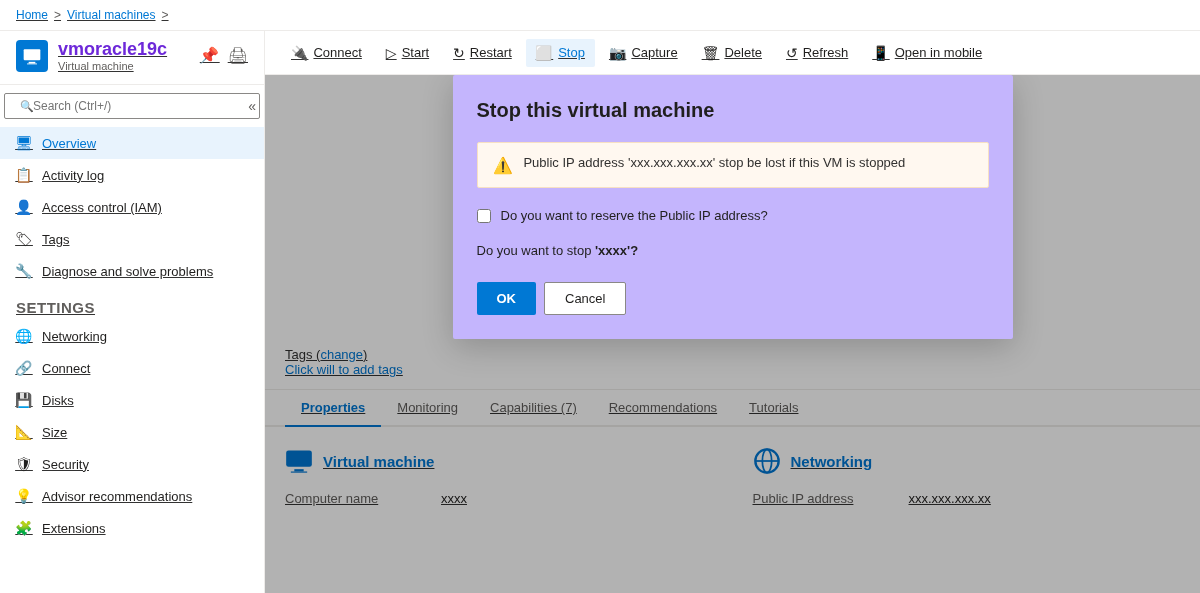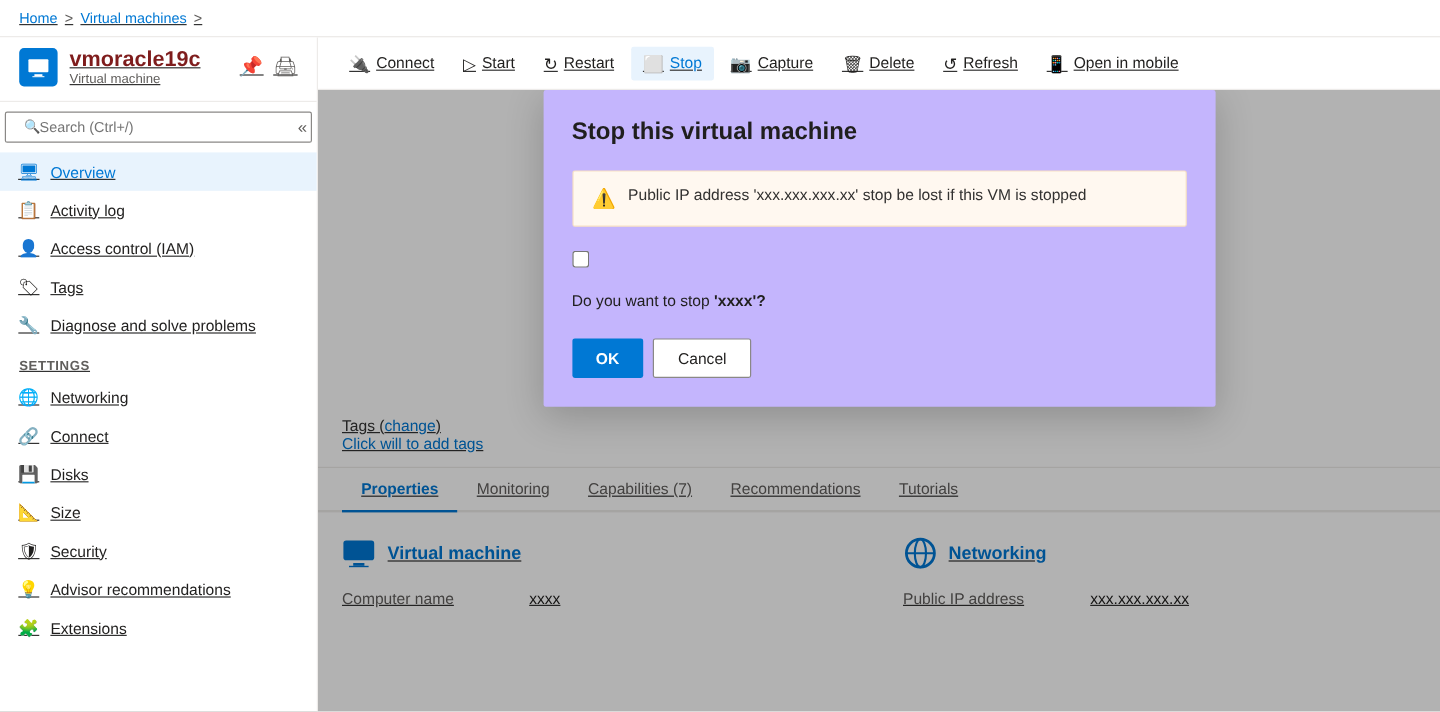--- a/index.html
+++ b/index.html
@@ -12,34 +12,34 @@
     .breadcrumb-bar a { color: #0078d4; text-decoration: none; cursor: pointer; }
 
     .main-layout { display: flex; flex: 1; overflow: hidden; }
 
     
     .sidebar { width: 265px; background: #fff; border-right: 1px solid #edebe9; display: flex; flex-direction: column; overflow-y: auto; flex-shrink: 0; }
     .vm-header { display: flex; align-items: center; gap: 10px; padding: 8px 16px 12px; border-bottom: 1px solid #edebe9; }
     .vm-icon { width: 32px; height: 32px; background: #0078d4; border-radius: 4px; display: flex; align-items: center; justify-content: center; }
     .vm-icon svg { width: 20px; height: 20px; fill: white; }
     .vm-title-block { flex: 1; }
-    .vm-name { font-size: 18px; font-weight: 600; color: #7f1d1d; }
+    .vm-name { font-size: 18px; font-weight: 600; color: #6d28d9; }
     .vm-subtitle { font-size: 11px; color: #605e5c; }
     .vm-actions { display: flex; gap: 8px; }
     .vm-actions span { font-size: 16px; color: #605e5c; cursor: pointer; }
 
     .search-box { position: relative; padding: 8px 4px; }
     .search-box input { width: 100%; padding: 5px 8px 5px 28px; border: 1px solid #8a8886; border-radius: 2px; font-size: 12px; }
     .search-box::before { content: '🔍'; position: absolute; left: 20px; top: 50%; transform: translateY(-50%); font-size: 11px; }
     .collapse-btn { position: absolute; right: 8px; top: 50%; transform: translateY(-50%); background: none; border: none; cursor: pointer; color: #605e5c; font-size: 14px; }
 
     .nav-item { display: flex; align-items: center; gap: 10px; padding: 8px 16px; cursor: pointer; font-size: 13px; color: #201f1e; }
     .nav-item.active { background: #e8f3fd; color: #0078d4; }
     .nav-icon { width: 16px; height: 16px; display: flex; align-items: center; justify-content: center; font-size: 14px; flex-shrink: 0; }
-    .nav-section-title { padding: 12px 16px 4px; font-size: 11px; font-weight: 600; color: #605e5c; text-transform: uppercase; letter-spacing: 0.5px; }
+    .nav-section-title { padding: 12px 16px 4px; font-size: 15px; font-weight: 600; color: #605e5c; text-transform: uppercase; letter-spacing: 0.5px; }
 
     
     .main-content { flex: 1; display: flex; flex-direction: column; overflow: hidden; background: #f3f2f1; }
 
     
     .toolbar { background: #fff; padding: 0 16px; display: flex; align-items: center; gap: 4px; border-bottom: 1px solid #edebe9; height: 44px; flex-shrink: 0; }
     .toolbar-btn { display: flex; align-items: center; gap: 5px; padding: 6px 10px; background: none; border: none; cursor: pointer; font-size: 13px; color: #201f1e; border-radius: 2px; white-space: nowrap; }
     .toolbar-btn.active { background: #e8f3fd; color: #0078d4; }
     .toolbar-icon { font-size: 14px; }
 
@@ -221,20 +221,21 @@
           <div class="dialog">
             <div class="dialog-title">Stop this virtual machine</div>
 
             <div class="warning-box">
               <span class="warning-icon">⚠️</span>
               <span class="warning-text">Public IP address 'xxx.xxx.xxx.xx' stop be lost if this VM is stopped</span>
             </div>
 
             <div class="checkbox-row">
               <input type="checkbox" style="">
+              <label class="checkbox-label">Do you want to reserve the Public IP address?</label>
             </div>
 
             <div class="confirm-text">
               <span>Do you want to stop</span>
               <span class="confirm-name">'xxxx'?</span>
             </div>
 
             <div class="dialog-buttons">
               <button class="btn-ok">OK</button>
               <button class="btn-cancel">Cancel</button>

